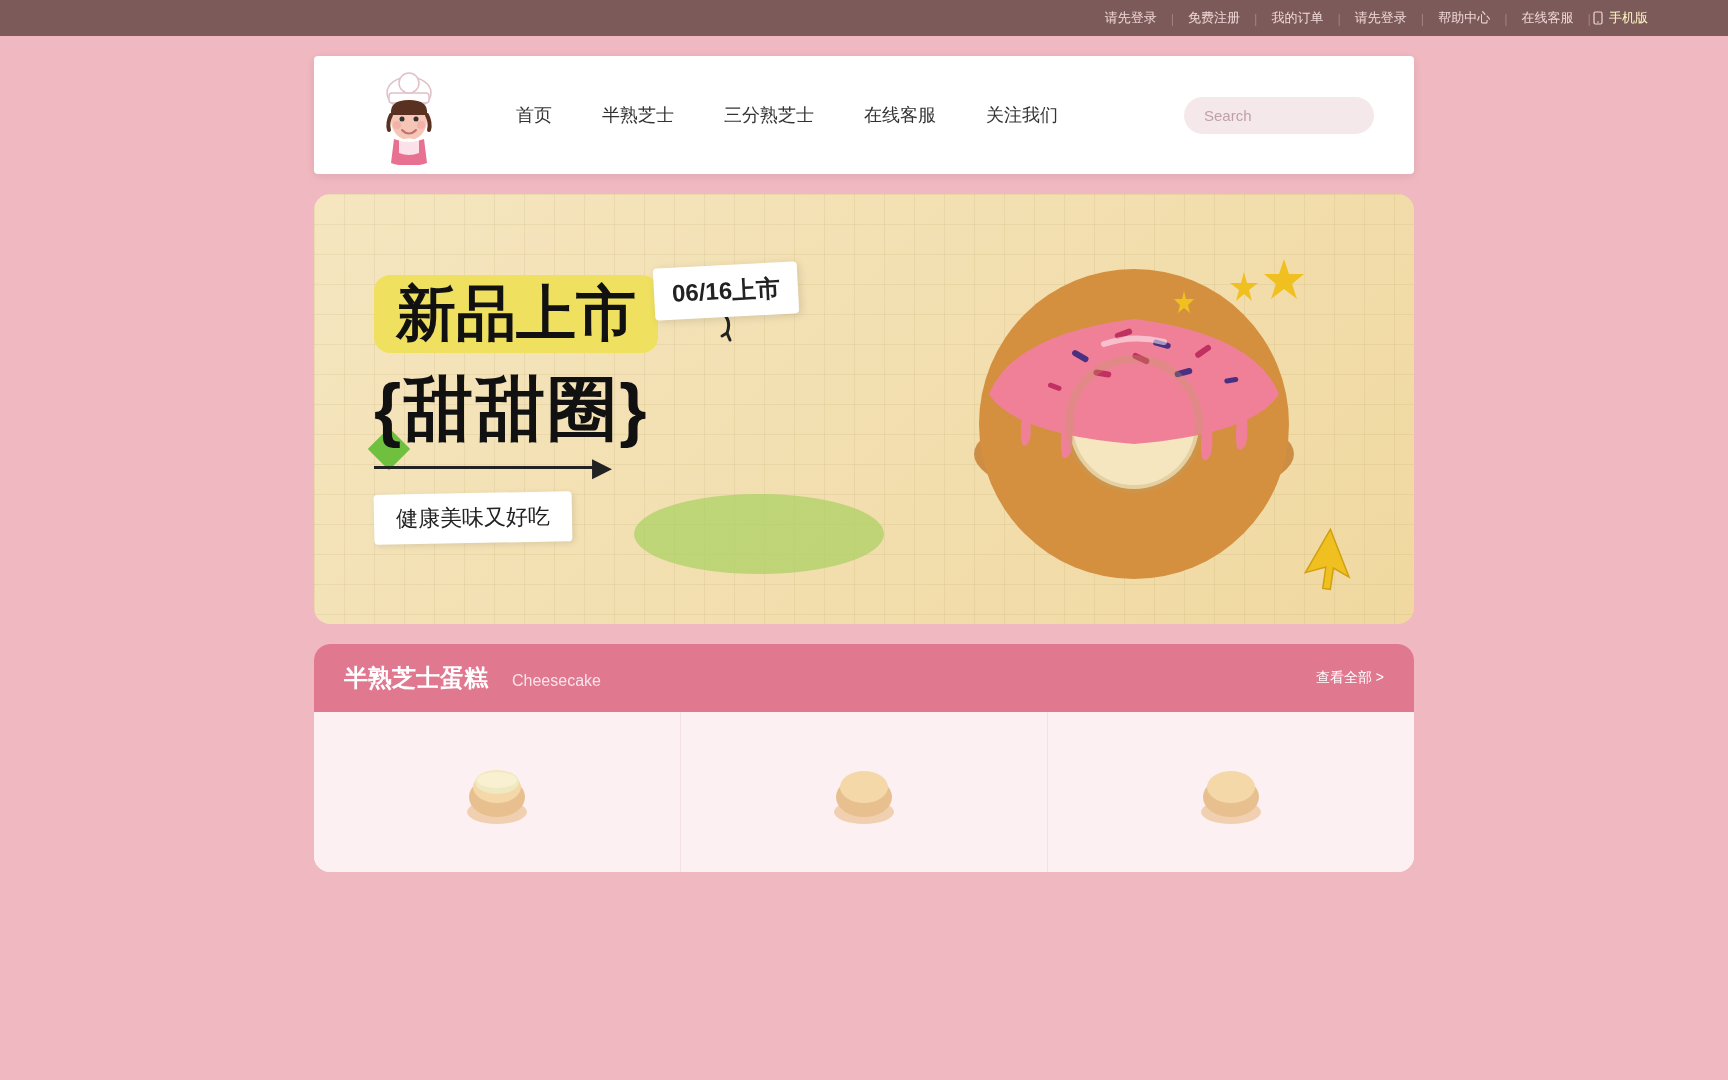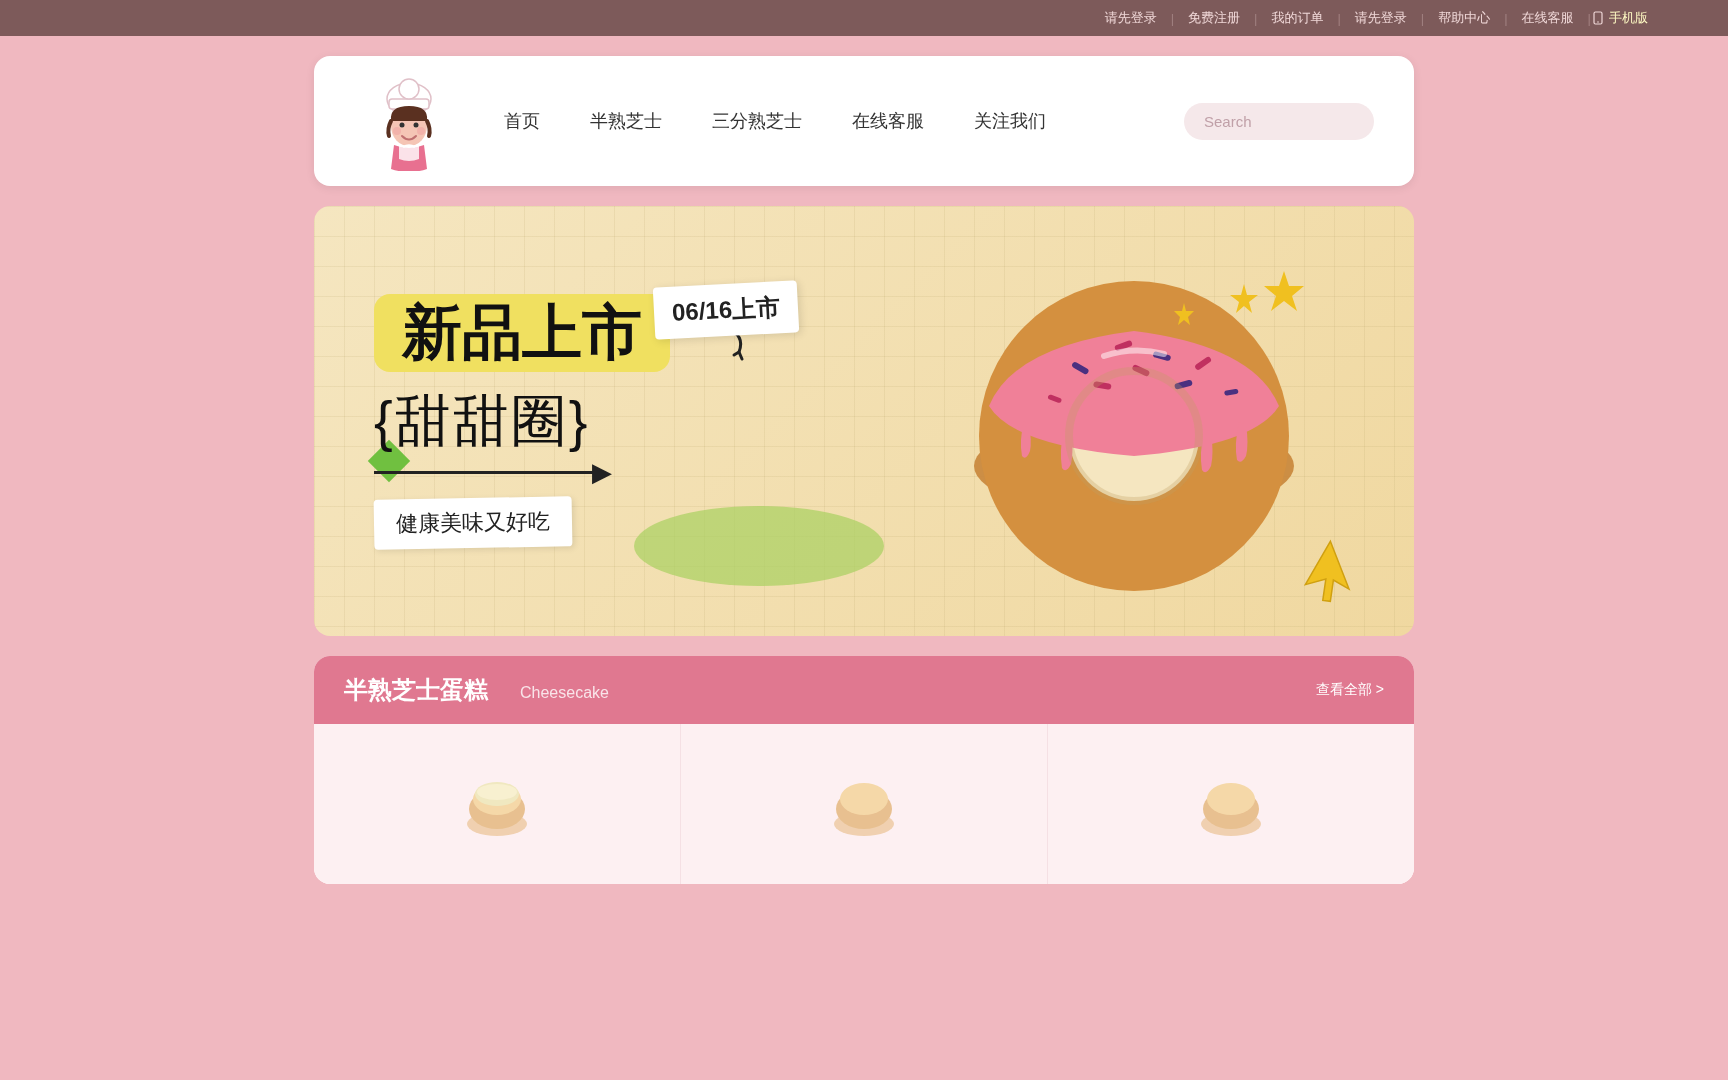--- a/index.html
+++ b/index.html
@@ -36,27 +36,27 @@
       align-items: center;
       gap: 4px;
       color: #fef9c3;
       font-size: 13px;
       cursor: pointer;
     }
 
     
     .header {
       background: white;
-      border-radius: 16px;
+      border-radius: 4px;
       margin: 20px auto;
       max-width: 1100px;
-      padding: 10px 40px;
-      display: flex;
-      align-items: center;
-      gap: 0;
+      padding: 4px 40px;
+      display: flex;
+      align-items: center;
+      gap: 12px;
       box-shadow: 0 2px 10px rgba(0,0,0,0.08);
     }
 
     .logo-area {
       width: 110px;
       height: 110px;
       flex-shrink: 0;
       display: flex;
       align-items: center;
       justify-content: center;
@@ -332,36 +332,36 @@
       color:#222;
       transform:rotate(-3deg);
       box-shadow:2px 2px 8px rgba(0,0,0,0.12);
       z-index:5;
       white-space:nowrap;
     ">
       <span>06/16上市</span>
     </div>
 
     
-    <div style="background:#f0e060; display:inline-block; padding:6px 28px; border-radius:16px; margin-bottom:0;">
+    <div style="background:#f0e060; display:inline-block; padding:6px 22px; border-radius:16px; margin-bottom:0;">
       <span style="font-size:60px;font-weight:900;color:#111;line-height:1.1;">新品上市</span>
     </div>
 
     
     <div style="display:inline-block; margin-left:10px; vertical-align:middle;">
       <svg width="80" height="60" viewBox="0 0 80 60">
         <path d="M10 15 Q30 0 50 15 Q60 22 55 35" stroke="#222" stroke-width="3" fill="none" stroke-linecap="round"></path>
         <path d="M50 38 L55 35 L58 42" stroke="#222" stroke-width="3" fill="none" stroke-linecap="round" stroke-linejoin="round"></path>
       </svg>
     </div>
 
     <br>
 
     
-    <div style="font-size:56px;font-weight:400;color:#111;line-height:1;margin-top:12px;letter-spacing:2px;">{甜甜圈}</div>
+    <div style="font-size:70px;font-weight:700;color:#111;line-height:1;margin-top:12px;letter-spacing:2px;">{甜甜圈}</div>
 
     
     <div style="display:flex;align-items:center;margin-top:8px;margin-bottom:10px;">
       <div style="width:220px;height:2.5px;background:#222;"></div>
       <span style="font-size:26px;color:#222;margin-left:-2px;">▶</span>
     </div>
 
     
     <div style="background:white;display:inline-block;padding:10px 22px;border-radius:4px;font-size:22px;color:#222;transform:rotate(-1deg);box-shadow:2px 2px 6px rgba(0,0,0,0.1);">
       <span>健康美味又好吃</span>
@@ -423,21 +423,21 @@
     <div class="cursor-arrow" style="position:absolute;bottom:20px;right:10px;">
       <svg width="60" height="70" viewBox="0 0 60 70">
         <path d="M5 5 L5 55 L20 40 L28 60 L35 57 L27 37 L45 37 Z" fill="#f0c020" stroke="#d0a010" stroke-width="1.5"></path>
       </svg>
     </div>
   </div>
 </div>
 
 <div class="section-card" style="max-width:1100px;margin:0 auto 20px;">
   <div class="section-header">
-    <div style="display:flex;align-items:baseline;gap:20px;">
+    <div style="display:flex;align-items:baseline;gap:12px;">
       <span class="section-title-cn">半熟芝士蛋糕</span>
       <span class="section-title-en">Cheesecake</span>
     </div>
     <span class="section-view-all">查看全部 &gt;</span>
   </div>
 
   <div class="products-row">
     <div class="product-card">
       <svg width="80" height="80" viewBox="0 0 80 80">
         <ellipse cx="40" cy="60" rx="30" ry="12" fill="#f0d0b0"></ellipse>

